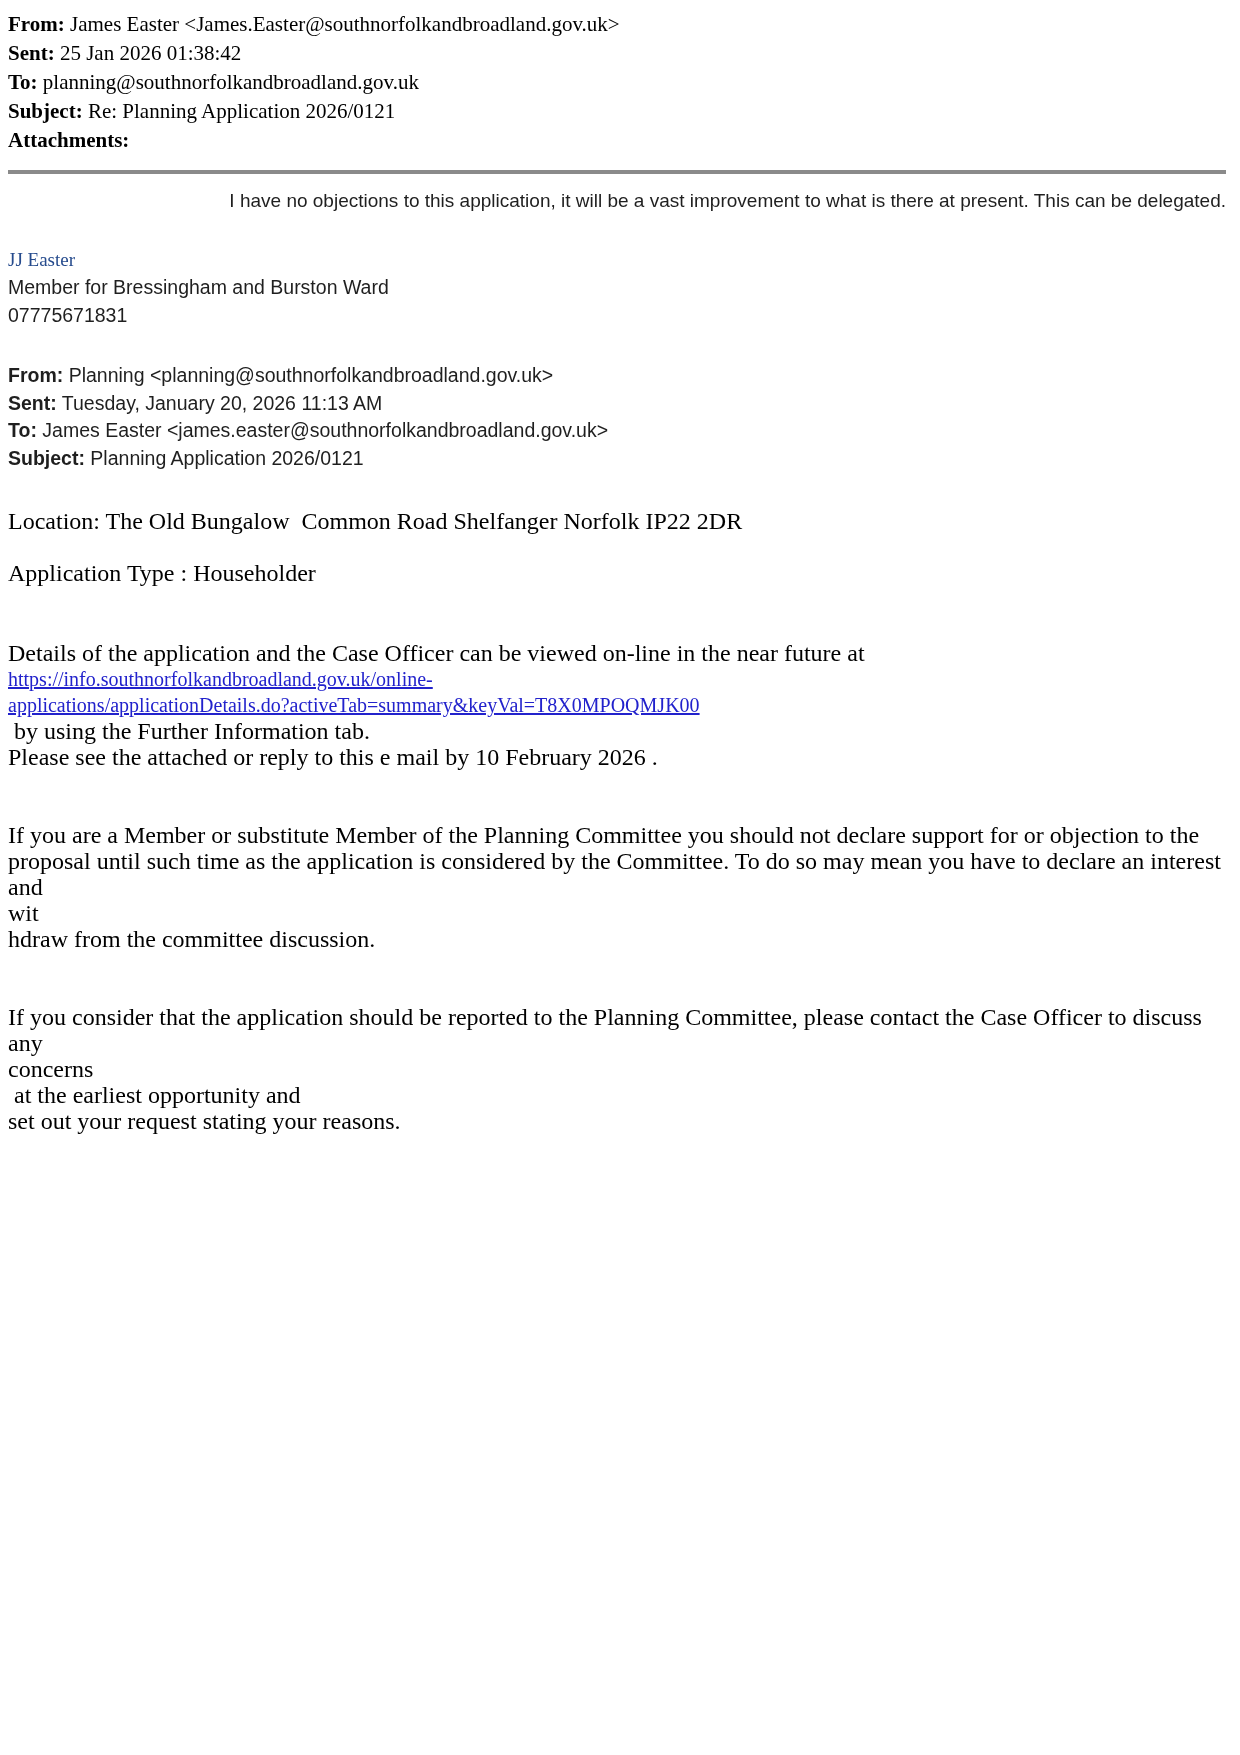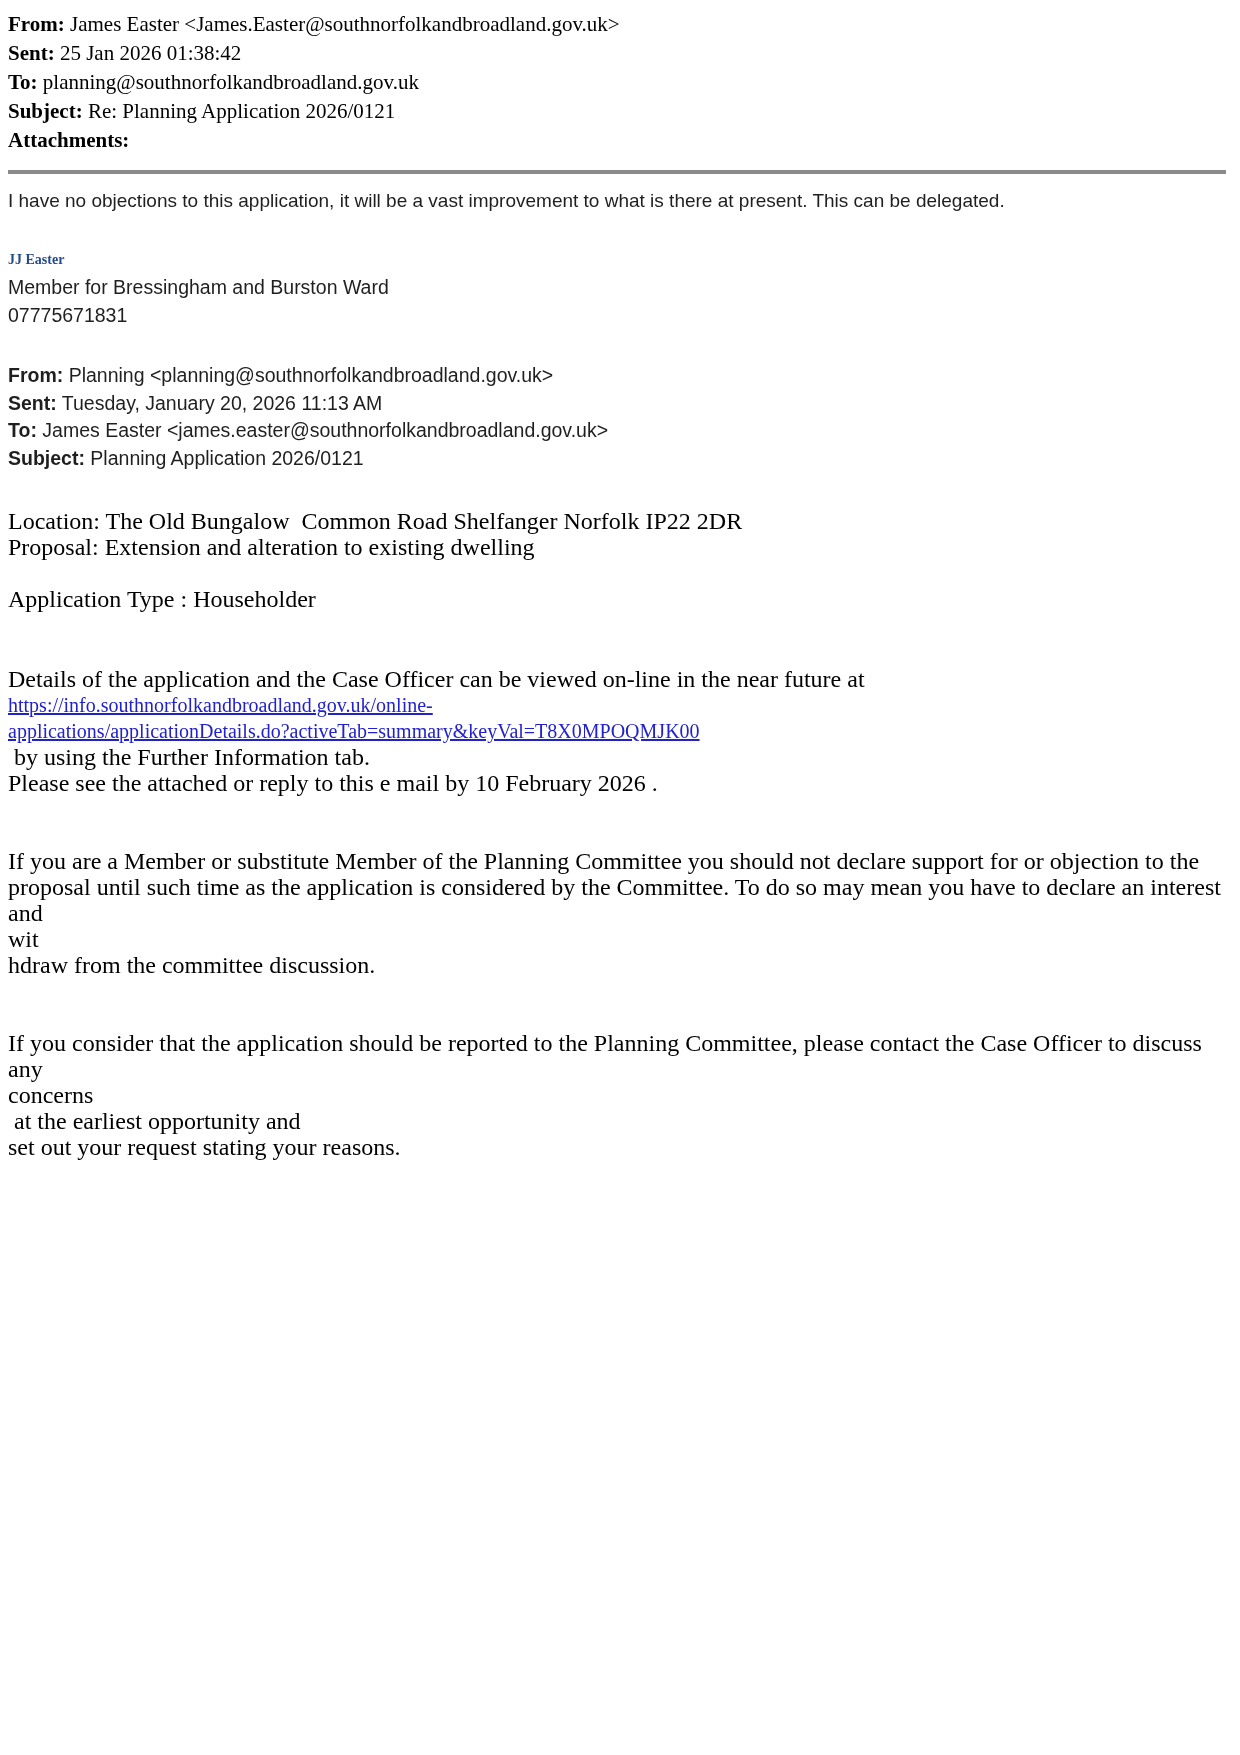--- a/index.html
+++ b/index.html
@@ -21,25 +21,25 @@
   
   .top-header{font-size:21px;line-height:29px;padding-top:2px;}
   .hrow{white-space:pre-wrap;}
   .lbl{font-weight:bold;}
 
   
   .divider{height:4px;background:var(--divider_gray);margin-top:15px;width:1218px;}
 
   
   .sans{font-family:"Liberation Sans","DejaVu Sans",sans-serif;color:var(--sans_text);}
-  .reply-body{margin-top:14px;font-size:19px;line-height:26px;white-space:nowrap;}
+  .reply-body{margin-top:14px;font-size:19px;line-height:26px;white-space:nowrap;text-align:right;}
 
   
   .sig-name{
-    margin-top:33px;font-size:14px;line-height:26px;font-weight:bold;
+    margin-top:33px;font-size:19px;line-height:26px;font-weight:normal;
     color:var(--signature_blue);
   }
   .sig-line{font-size:19.5px;line-height:28px;}
   .sig-line:first-of-type{margin-top:3px;}
 
   
   .quoted-header{margin-top:33px;font-size:19.5px;line-height:27.5px;}
   .quoted-header .hrow{white-space:pre-wrap;}
 
   
@@ -77,21 +77,20 @@
   <div class="sig-line sans">07775671831</div>
 
   <div class="quoted-header sans">
     <div class="hrow"><span class="lbl">From:</span><span> Planning &lt;planning@southnorfolkandbroadland.gov.uk&gt;</span></div>
     <div class="hrow"><span class="lbl">Sent:</span><span> Tuesday, January 20, 2026 11:13 AM</span></div>
     <div class="hrow"><span class="lbl">To:</span><span> James Easter &lt;james.easter@southnorfolkandbroadland.gov.uk&gt;</span></div>
     <div class="hrow"><span class="lbl">Subject:</span><span> Planning Application 2026/0121</span></div>
   </div>
 
   <div class="serif-line location-block">Location: The Old Bungalow  Common Road Shelfanger Norfolk IP22 2DR</div>
-  <div class="serif-line">Proposal: Extension and alteration to existing dwelling</div>
 
   <div class="serif-line apptype-block">Application Type : Householder</div>
 
   <div class="serif-line details-intro">Details of the application and the Case Officer can be viewed on-line in the near future at</div>
   <a href="#" class="email-link">https://info.southnorfolkandbroadland.gov.uk/online-</a>
   <a href="#" class="email-link">applications/applicationDetails.do?activeTab=summary&amp;keyVal=T8X0MPOQMJK00</a>
   <div class="serif-line"> by using the Further Information tab.
 Please see the attached or reply to this e mail by 10 February 2026 .</div>
 
   <div class="serif-line member-para">If you are a Member or substitute Member of the Planning Committee you should not declare support for or objection to the

